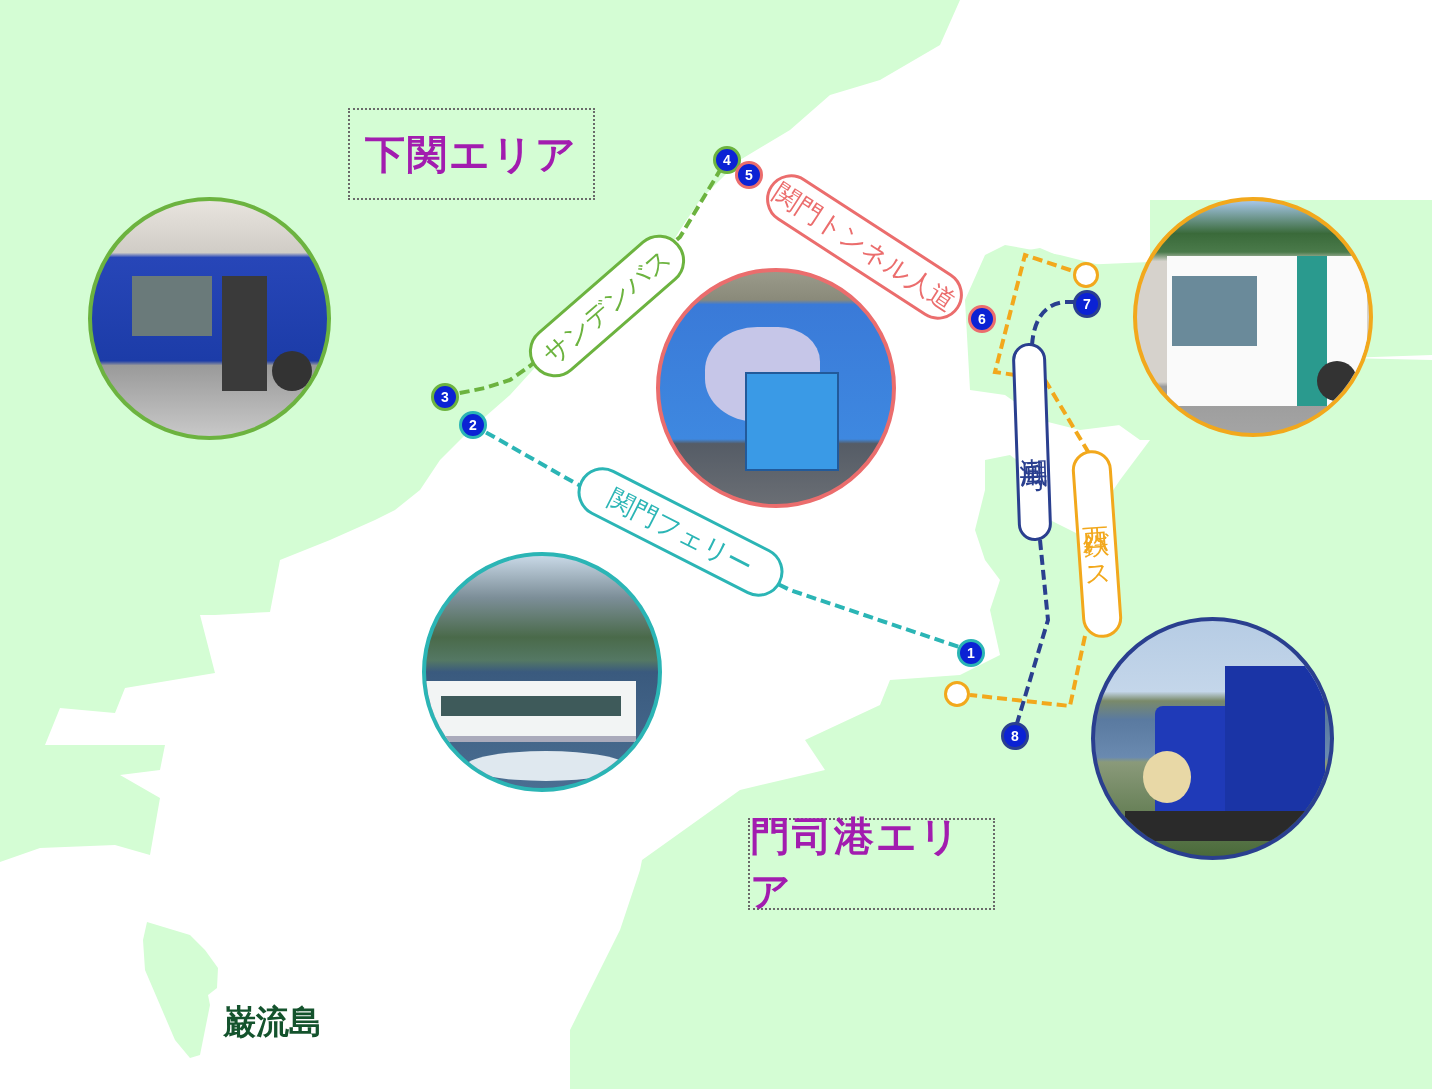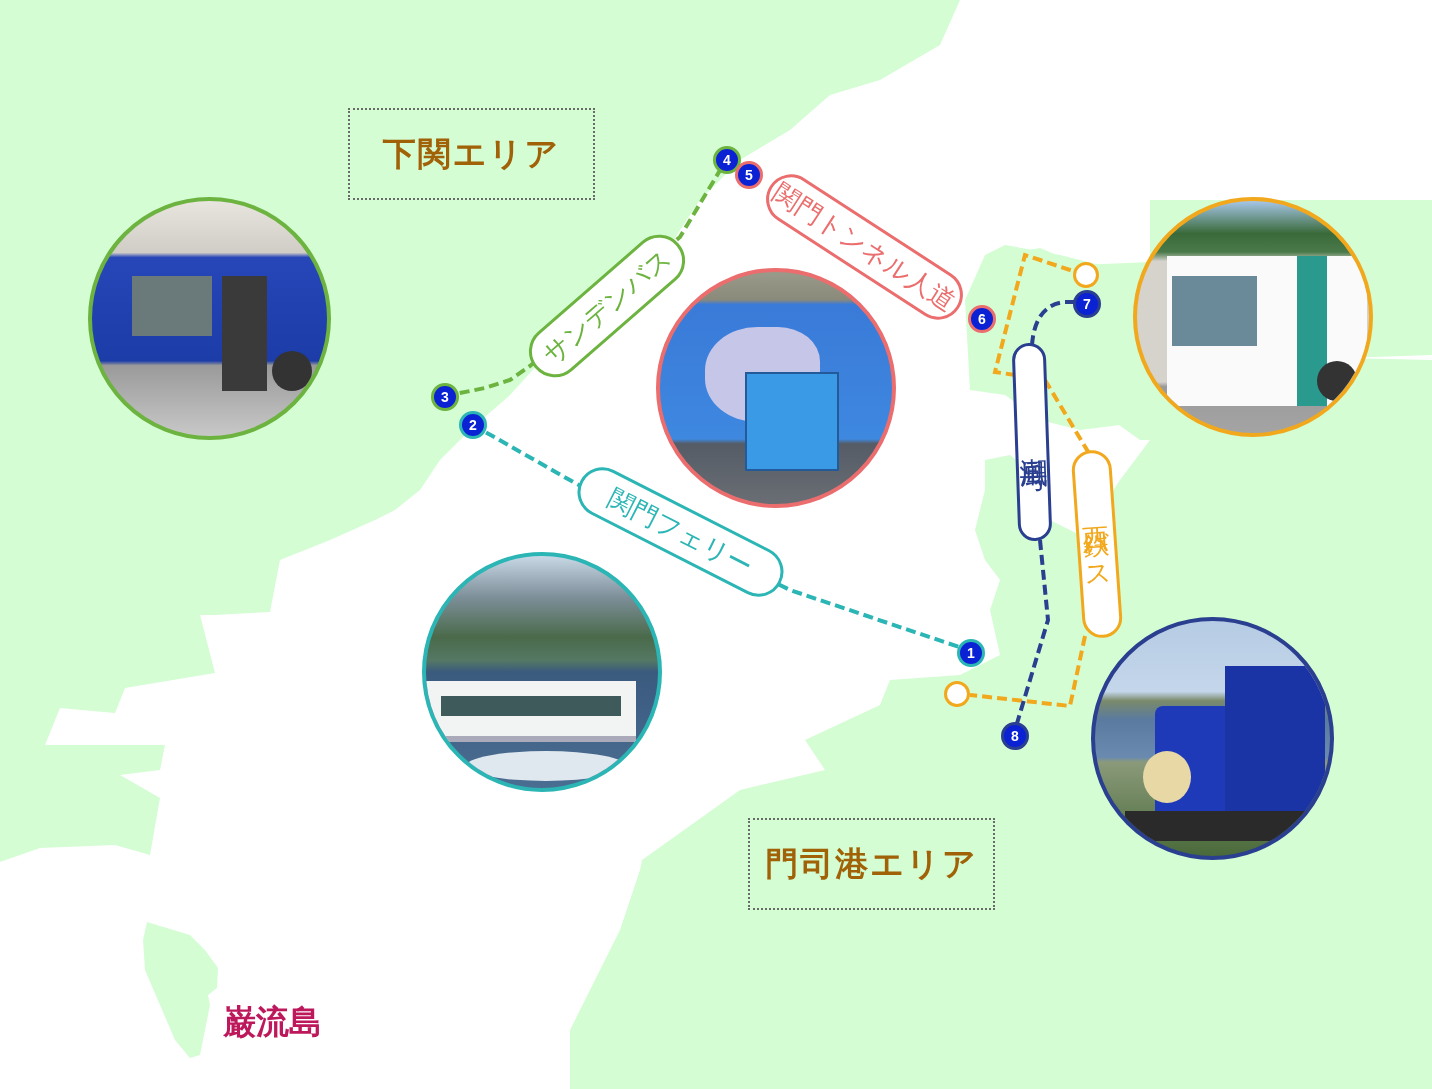--- a/index.html
+++ b/index.html
@@ -1,25 +1,25 @@
 <!DOCTYPE html>
 <html><head>
 <meta charset="utf-8">
 <style>
   html, body { margin: 0; padding: 0; background: #ffffff; }
   body { width: 1432px; height: 1089px; position: relative; overflow: hidden;
          font-family: "DejaVu Sans", sans-serif; }
   #map-svg { position: absolute; left: 0; top: 0; width: 1432px; height: 1089px; }
   .area-label {
-    position: absolute; border: 2px dotted #6a6a6a; color: #a16207;
-    font-family: "DejaVu Sans", sans-serif; font-size: 33px; font-weight: bold;
+    position: absolute; border: 2px dotted #6a6a6a; color: #a21caf;
+    font-family: "DejaVu Sans", sans-serif; font-size: 40px; font-weight: bold;
     display: flex; align-items: center; justify-content: center; letter-spacing: 2px;
   }
   .island-label {
-    position: absolute; color: #be185d; font-size: 33px; font-weight: bold;
+    position: absolute; color: #14532d; font-size: 33px; font-weight: bold;
     font-family: "DejaVu Sans", sans-serif;
   }
   .route-pill {
     position: absolute; background: #fff; border: 3px solid; border-radius: 30px;
     display: flex; align-items: center; justify-content: center;
     font-family: "DejaVu Sans", sans-serif; font-size: 26px; white-space: nowrap;
     box-sizing: border-box;
   }
   .route-pill.vertical { writing-mode: vertical-rl; text-orientation: upright; letter-spacing: 4px; }
   .photo {

